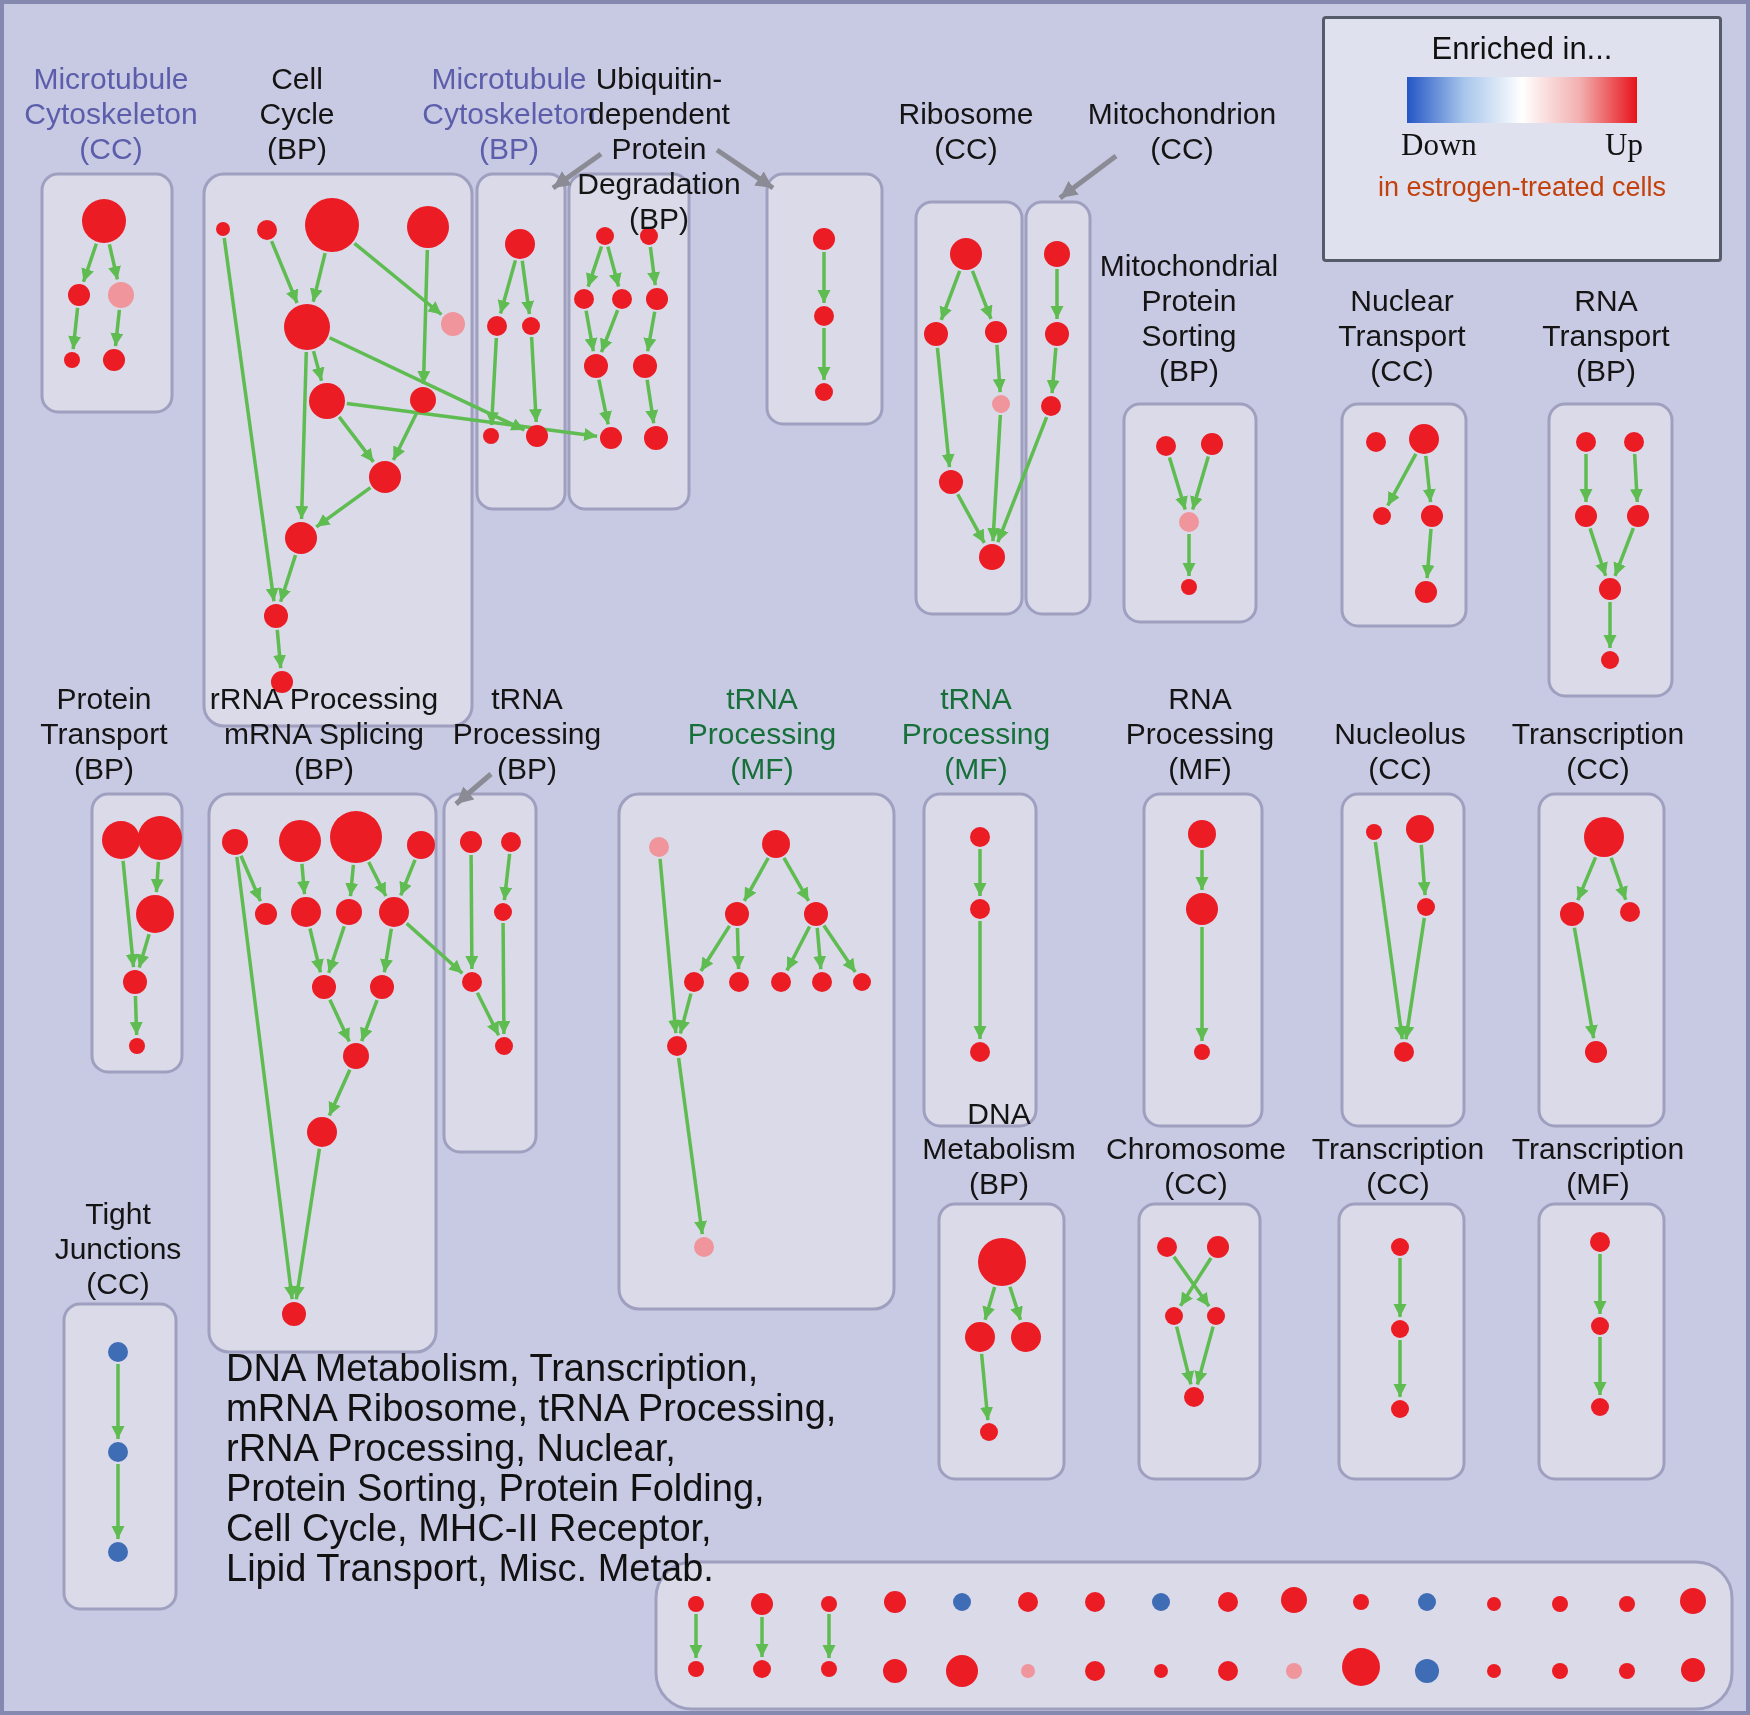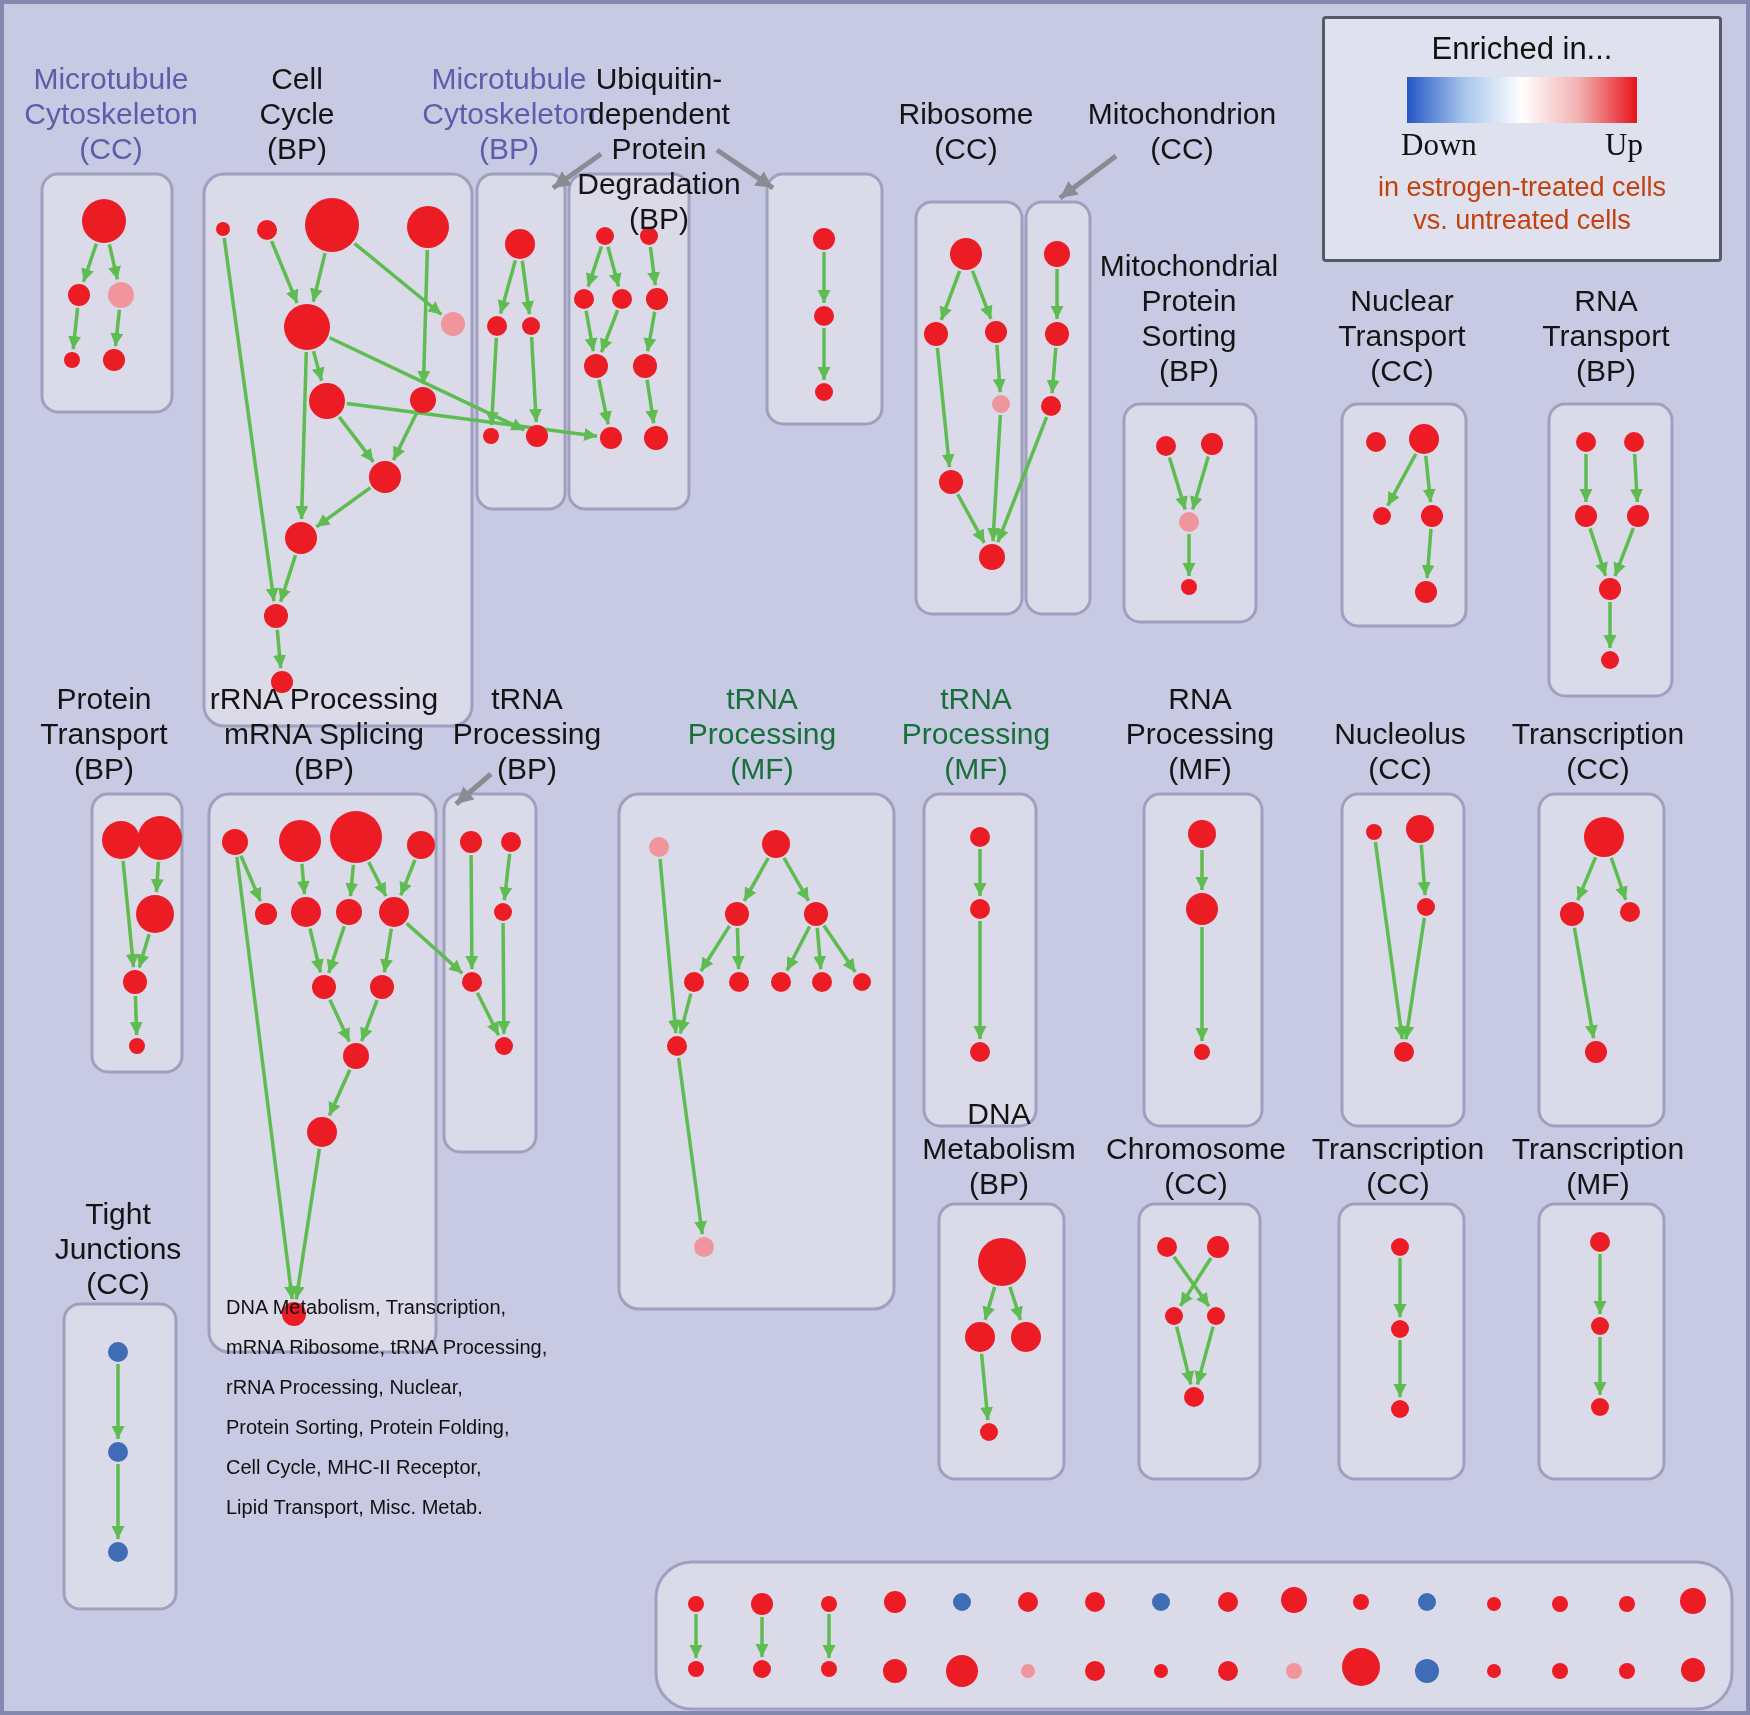--- a/index.html
+++ b/index.html
@@ -7,21 +7,21 @@
   #figure{position:relative;width:1750px;height:1715px;overflow:hidden;border:4px solid #8589b0;box-sizing:border-box;padding-left:39px;}
   #diagram{position:absolute;left:0;top:0;}
   #diagram text{font-family:"Liberation Sans",sans-serif;}
   .legend{position:absolute;left:1318px;top:12px;width:400px;height:246px;box-sizing:border-box;
           background:#e0e1ee;border:3px solid #565b69;border-radius:4px;text-align:center;}
   .legend-title{font-size:31px;padding-top:12px;color:#111;}
   .legend-gradient{width:230px;height:46px;margin:10px auto 0;}
   .legend-scale{width:242px;margin:4px auto 0;display:flex;justify-content:space-between;font-size:31px;color:#111;font-family:Liberation Serif, serif;}
   .legend-sub{font-size:27px;line-height:33px;color:#c2410c;}
   .legend-sub.first{margin-top:8px;}
-  .footnote{position:absolute;left:222px;top:1283px;font-size:20px;line-height:40px;color:#111;white-space:nowrap;}
+  .footnote{position:absolute;left:222px;top:1344px;font-size:38px;line-height:40px;color:#111;white-space:nowrap;}
 </style>
 </head>
 <body>
 
 <div id="figure" style="background: rgb(200, 201, 226);">
   <svg id="diagram" width="1750" height="1715" viewBox="0 0 1750 1715">
       <defs>
         <marker id="ag" markerWidth="15" markerHeight="15" refX="13" refY="6.5" orient="auto" markerUnits="userSpaceOnUse">
           <path d="M0,0 L13,6.5 L0,13 Z" fill="#5ebc50"></path>
         </marker>
@@ -348,21 +348,20 @@
     </svg>
 
   <div class="legend">
     <div class="legend-title">Enriched in...</div>
     <div class="legend-gradient" style="background: linear-gradient(to right, rgb(36, 86, 197), rgb(168, 198, 236), rgb(255, 255, 255), rgb(242, 176, 176), rgb(232, 19, 27));"></div>
     <div class="legend-scale">
       <span>Down</span>
       <span>Up</span>
     </div>
     <div class="legend-sub first">in estrogen-treated cells</div>
-    <div class="legend-sub">vs. untreated cells</div>
   </div>
 
   <div class="footnote">
     <div>DNA Metabolism, Transcription,</div>
     <div>mRNA Ribosome, tRNA Processing,</div>
     <div>rRNA Processing, Nuclear,</div>
     <div>Protein Sorting, Protein Folding,</div>
     <div>Cell Cycle, MHC-II Receptor,</div>
     <div>Lipid Transport, Misc. Metab.</div>
   </div>

